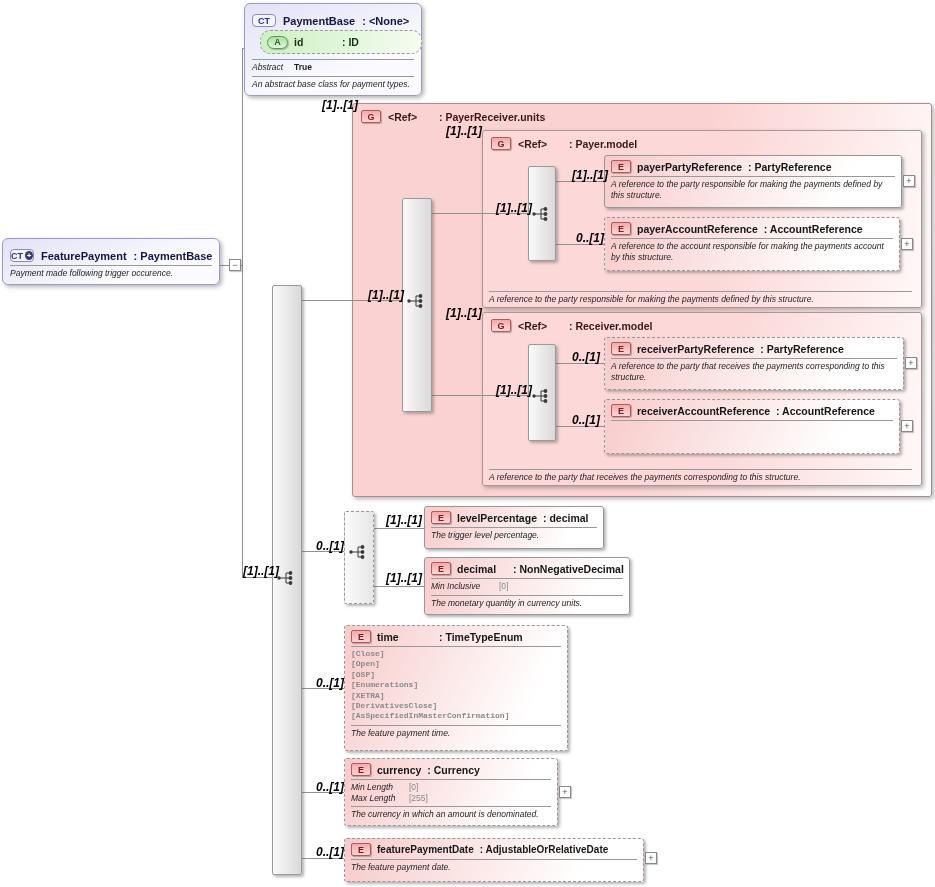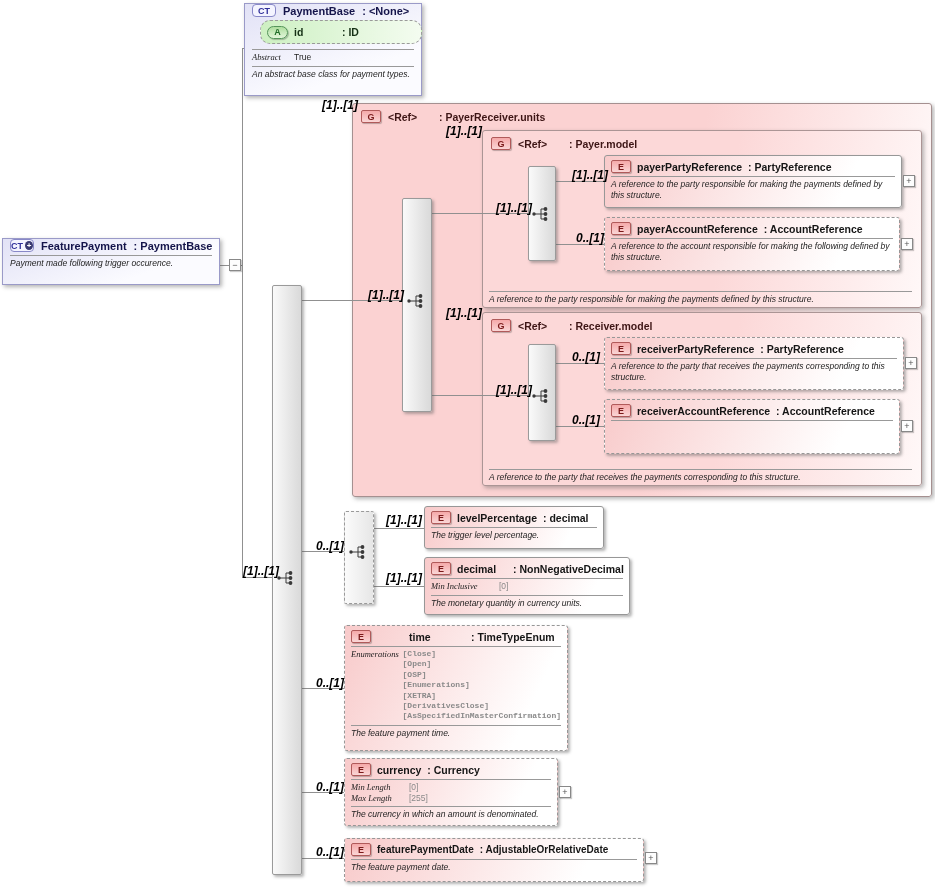--- a/index.html
+++ b/index.html
@@ -20,35 +20,35 @@
   .gfoot{position:absolute;left:6px;right:9px;bottom:3px;border-top:1px solid #999;
          padding-top:2px;font-style:italic;font-size:8.5px;color:#1d1d1d;}
 
   
   .elem{position:absolute;border:1px solid #979797;border-radius:3px;box-sizing:border-box;
         background:linear-gradient(115deg,#f8caca,#ffffff 80%);
         box-shadow:2px 2px 3px rgba(90,90,90,.45);padding:4px 6px 2px;}
   .elem.dashed{border-style:dashed;}
   .ehead{display:flex;align-items:center;gap:6px;font-weight:bold;font-size:10.5px;
          color:#151515;white-space:nowrap;}
-  .ename.w42{min-width:42px;}.ename.w44{min-width:44px;}.ename.w50{min-width:50px;}.ename.w56{min-width:56px;margin-left:32px;}
+  .ename.w42{min-width:42px;}.ename.w44{min-width:44px;}.ename.w50{min-width:50px;}.ename.w56{min-width:56px;}
   .sep{border-top:1px solid #999;margin:3px 0 2px;}
   .annot{font-style:italic;font-size:8.5px;color:#1d1d1d;line-height:1.3;}
   .facet{display:flex;font-size:8.5px;color:#1d1d1d;line-height:1.25;}
-  .flabel{font-style:italic;font-family:Liberation Serif, serif;}
+  .flabel{font-style:italic;}
   .flabel.w38{width:42px;}.flabel.w58{width:58px;}.flabel.w64{width:68px;}.flabel.w82{width:84px;}
   .fval{color:#8a8a8a;}
-  .fval.bold-dark{color:#1d1d1d;font-weight:normal;text-align:right;}
+  .fval.bold-dark{color:#1d1d1d;font-weight:bold;text-align:right;}
   .enumvals{color:#8a8a8a;font-size:8px;font-weight:600;line-height:1.3;}
   .enumvals div{white-space:nowrap;font-family:Liberation Mono, monospace;}
 
   
-  .ct{position:absolute;border:1px solid #9a9ac8;border-radius:0;box-sizing:border-box;
+  .ct{position:absolute;border:1px solid #9a9ac8;border-radius:6px;box-sizing:border-box;
       background:linear-gradient(160deg,#e2e2f6,#fbfbff 70%);
-      box-shadow:2px 2px 4px rgba(90,90,90,.45);padding:0 7px 3px;}
+      box-shadow:2px 2px 4px rgba(90,90,90,.45);padding:10px 7px 3px;}
   .cthead{display:flex;align-items:center;gap:7px;font-weight:bold;font-size:11px;
           color:#14144a;white-space:nowrap;}
   .attr-row{display:flex;align-items:center;gap:6px;border:1px dashed #9a9a9a;border-radius:10px;
             background:linear-gradient(to right,#cdf0c2,#f4fcf0);height:22px;
             margin:3px 0 5px 8px;width:148px;padding:0 6px;font-weight:bold;font-size:10.5px;color:#153015;}
 
   
   .badge{display:inline-flex;align-items:center;justify-content:center;flex:0 0 auto;
          font-size:9px;font-weight:bold;height:13px;box-sizing:border-box;
          box-shadow:1px 1px 1px rgba(0,0,0,.25);}
@@ -208,21 +208,21 @@
     <div class="annot">A reference to the party responsible for making the payments defined by this structure.</div>
   </div>
 
   <div class="elem dashed" style="left:604px;top:217px;width:296px;height:54px">
     <div class="ehead">
       <span class="badge b-red">E</span>
       <span>payerAccountReference</span>
       <span>: AccountReference</span>
     </div>
     <div class="sep"></div>
-    <div class="annot">A reference to the account responsible for making the following defined by this structure.</div>
+    <div class="annot">A reference to the account responsible for making the payments account by this structure.</div>
   </div>
 
   <div class="elem dashed" style="left:604px;top:337px;width:300px;height:53px">
     <div class="ehead">
       <span class="badge b-red">E</span>
       <span>receiverPartyReference</span>
       <span>: PartyReference</span>
     </div>
     <div class="sep"></div>
     <div class="annot">A reference to the party that receives the payments corresponding to this structure.</div>
@@ -263,21 +263,20 @@
   </div>
 
   <div class="elem dashed" style="left:344px;top:625px;width:224px;height:126px">
     <div class="ehead">
       <span class="badge b-red">E</span>
       <span class="ename w56">time</span>
       <span>: TimeTypeEnum</span>
     </div>
     <div class="sep"></div>
     <div class="facet">
-      <span class="flabel w82">Enumerations</span>
       <span class="enumvals">
         <div>[Close]</div>
         <div>[Open]</div>
         <div>[OSP]</div>
         <div>[Enumerations]</div>
         <div>[XETRA]</div>
         <div>[DerivativesClose]</div>
         <div>[AsSpecifiedInMasterConfirmation]</div>
       </span>
     </div>

